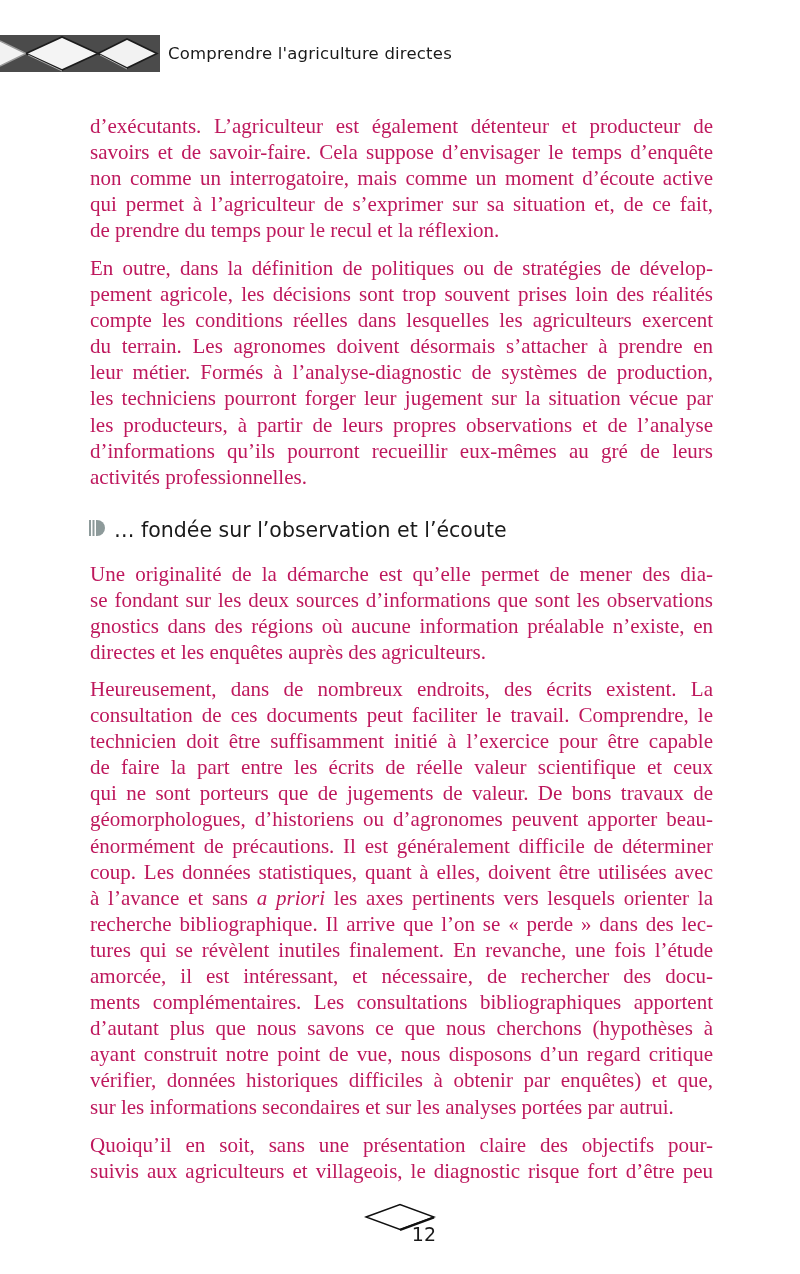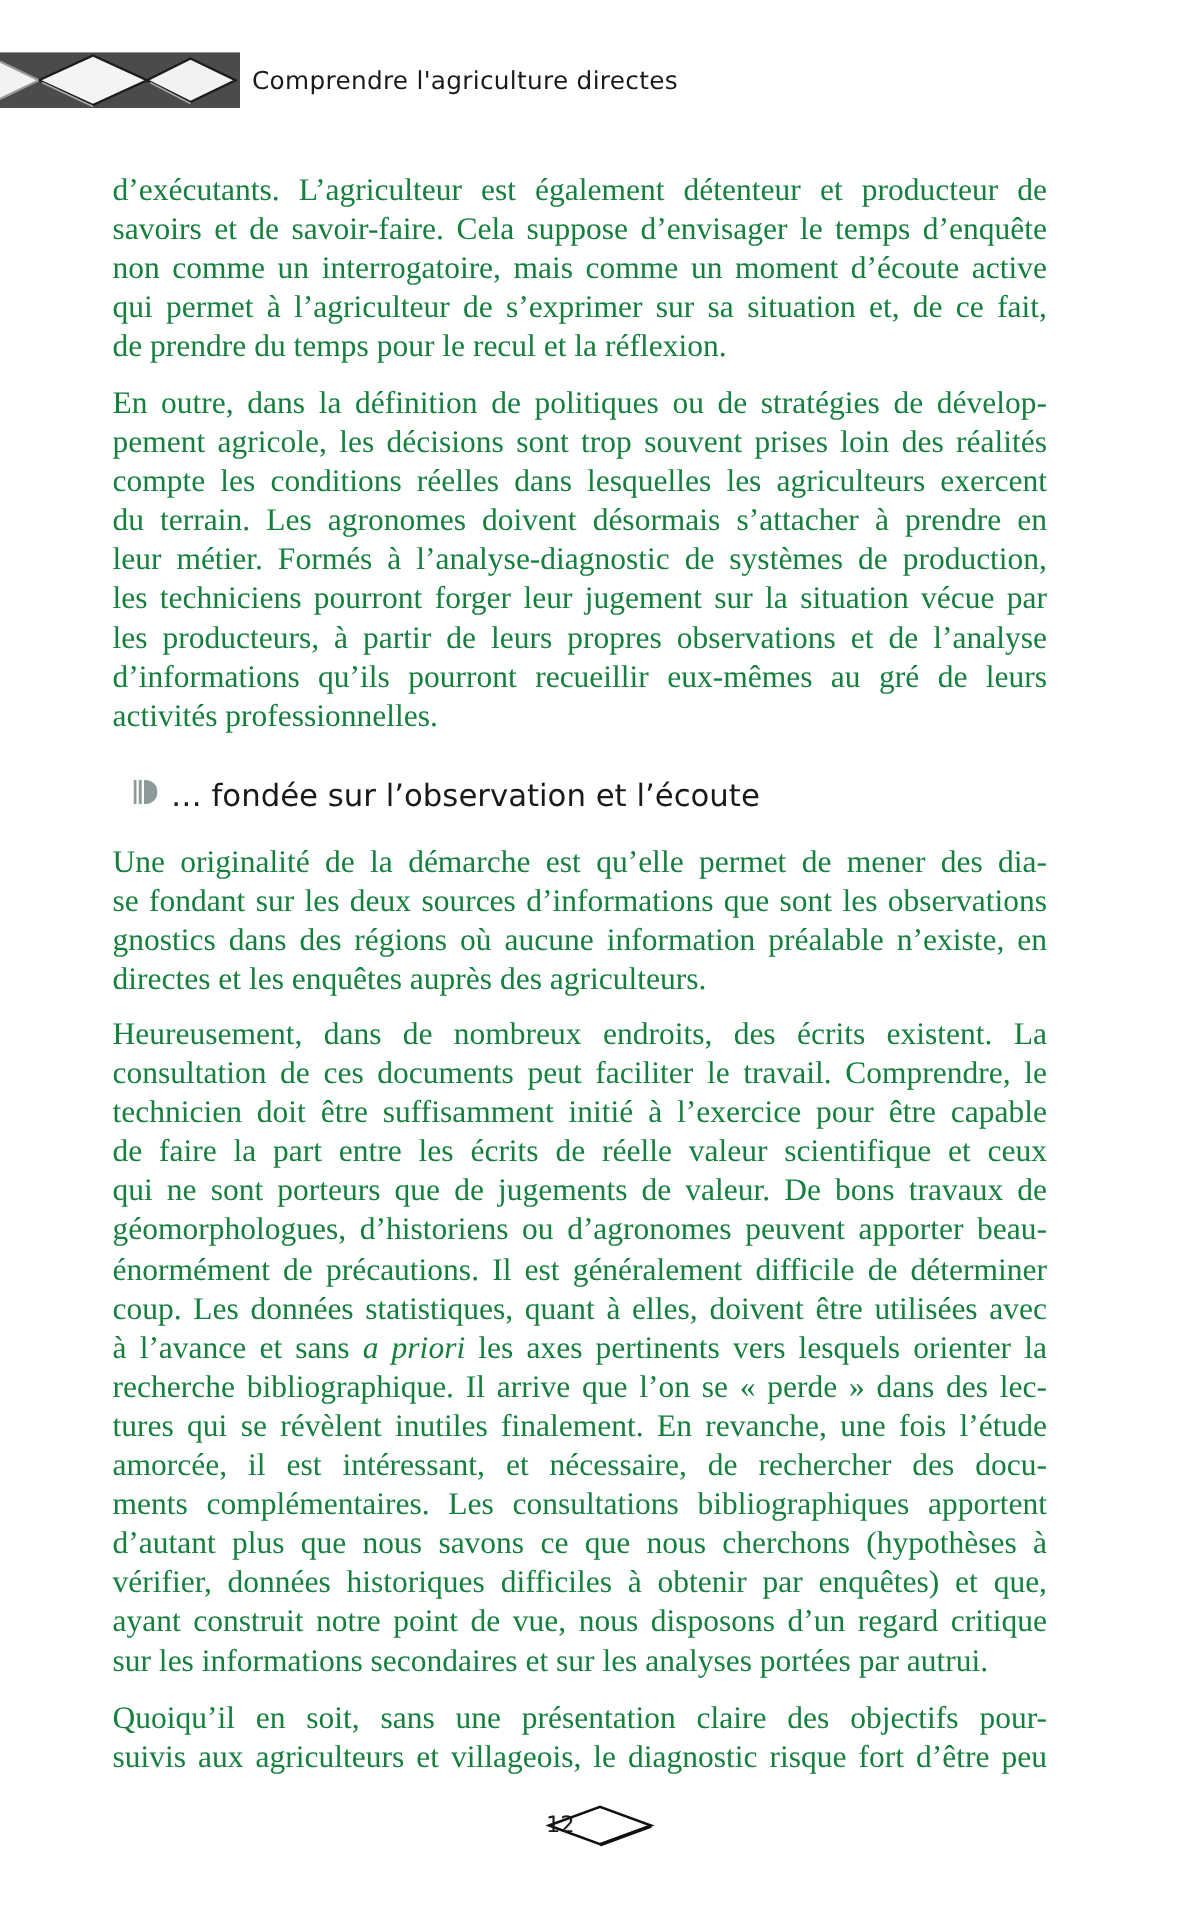--- a/index.html
+++ b/index.html
@@ -1,28 +1,28 @@
 <!DOCTYPE html>
 <html><head>
   <meta charset="utf-8">
   <style>
     html, body { margin: 0; padding: 0; background: #ffffff; }
     body { width: 800px; height: 1274px; position: relative; overflow: hidden; }
     .header { position: absolute; left: 0; top: 35px; height: 38px; width: 800px; }
     .banner { position: absolute; left: 0; top: 0; width: 160px; height: 37px; background: #4a4a4a; overflow: hidden; }
     .banner svg { display: block; }
     .running-title { position: absolute; left: 168px; top: 9px; font-family: "DejaVu Sans", sans-serif; font-size: 16.5px; color: #1a1a1a; letter-spacing: 0.2px; white-space: nowrap; }
-    .para { position: absolute; left: 75px; width: 623px; font-family: "Liberation Serif", serif; font-size: 21px; line-height: 26.1px; color: #15803d; text-align: justify; margin: 0; }
+    .para { position: absolute; left: 90px; width: 623px; font-family: "Liberation Serif", serif; font-size: 21px; line-height: 26.1px; color: #be185d; text-align: justify; margin: 0; }
     .para .line { display: block; text-align: justify; text-align-last: justify; white-space: nowrap; }
     .para .line.last { text-align-last: left; }
     .section-heading { position: absolute; left: 89px; top: 512px; height: 30px; display: flex; align-items: flex-end; font-family: "DejaVu Sans", sans-serif; font-size: 20.5px; color: #1a1a1a; white-space: nowrap; }
     .heading-icon { display: inline-block; margin-right: 9px; }
     .page-number { position: absolute; left: 364px; top: 1203px; width: 72px; height: 28px; }
     .page-number svg { position: absolute; left: 0; top: 0; }
-    .page-number span { position: absolute; left: 0; top: 4px; width: 72px; text-align: left; font-family: "DejaVu Sans", sans-serif; font-size: 15px; color: #1a1a1a; }
+    .page-number span { position: absolute; left: 0; top: 20px; width: 72px; text-align: right; font-family: "DejaVu Sans", sans-serif; font-size: 19px; color: #1a1a1a; }
     em { font-style: italic; }
   </style>
 </head>
 <body>
 
 <div class="header">
   <div class="banner">
     <svg width="160" height="37" viewBox="0 0 160 37">
       <rect x="0" y="0" width="160" height="37" fill="#4b4b4b"></rect>
 
@@ -88,22 +88,22 @@
   <span class="line">qui ne sont porteurs que de jugements de valeur. De bons travaux de</span>
   <span class="line">géomorphologues, d’historiens ou d’agronomes peuvent apporter beau-</span>
   <span class="line">énormément de précautions. Il est généralement difficile de déterminer</span>
   <span class="line">coup. Les données statistiques, quant à elles, doivent être utilisées avec</span>
   <span class="line"><span>à l’avance et sans </span><em>a priori</em><span> les axes pertinents vers lesquels orienter la</span></span>
   <span class="line">recherche bibliographique. Il arrive que l’on se « perde » dans des lec-</span>
   <span class="line">tures qui se révèlent inutiles finalement. En revanche, une fois l’étude</span>
   <span class="line">amorcée, il est intéressant, et nécessaire, de rechercher des docu-</span>
   <span class="line">ments complémentaires. Les consultations bibliographiques apportent</span>
   <span class="line">d’autant plus que nous savons ce que nous cherchons (hypothèses à</span>
+  <span class="line">ayant construit notre point de vue, nous disposons d’un regard critique</span>
   <span class="line">vérifier, données historiques difficiles à obtenir par enquêtes) et que,</span>
-  <span class="line">ayant construit notre point de vue, nous disposons d’un regard critique</span>
   <span class="line last">sur les informations secondaires et sur les analyses portées par autrui.</span>
 </p>
 
 <p class="para" style="top:1132px;">
   <span class="line">Quoiqu’il en soit, sans une présentation claire des objectifs pour-</span>
   <span class="line">suivis aux agriculteurs et villageois, le diagnostic risque fort d’être peu</span>
 </p>
 
 <div class="page-number">
   <svg width="72" height="28" viewBox="0 0 72 28">

